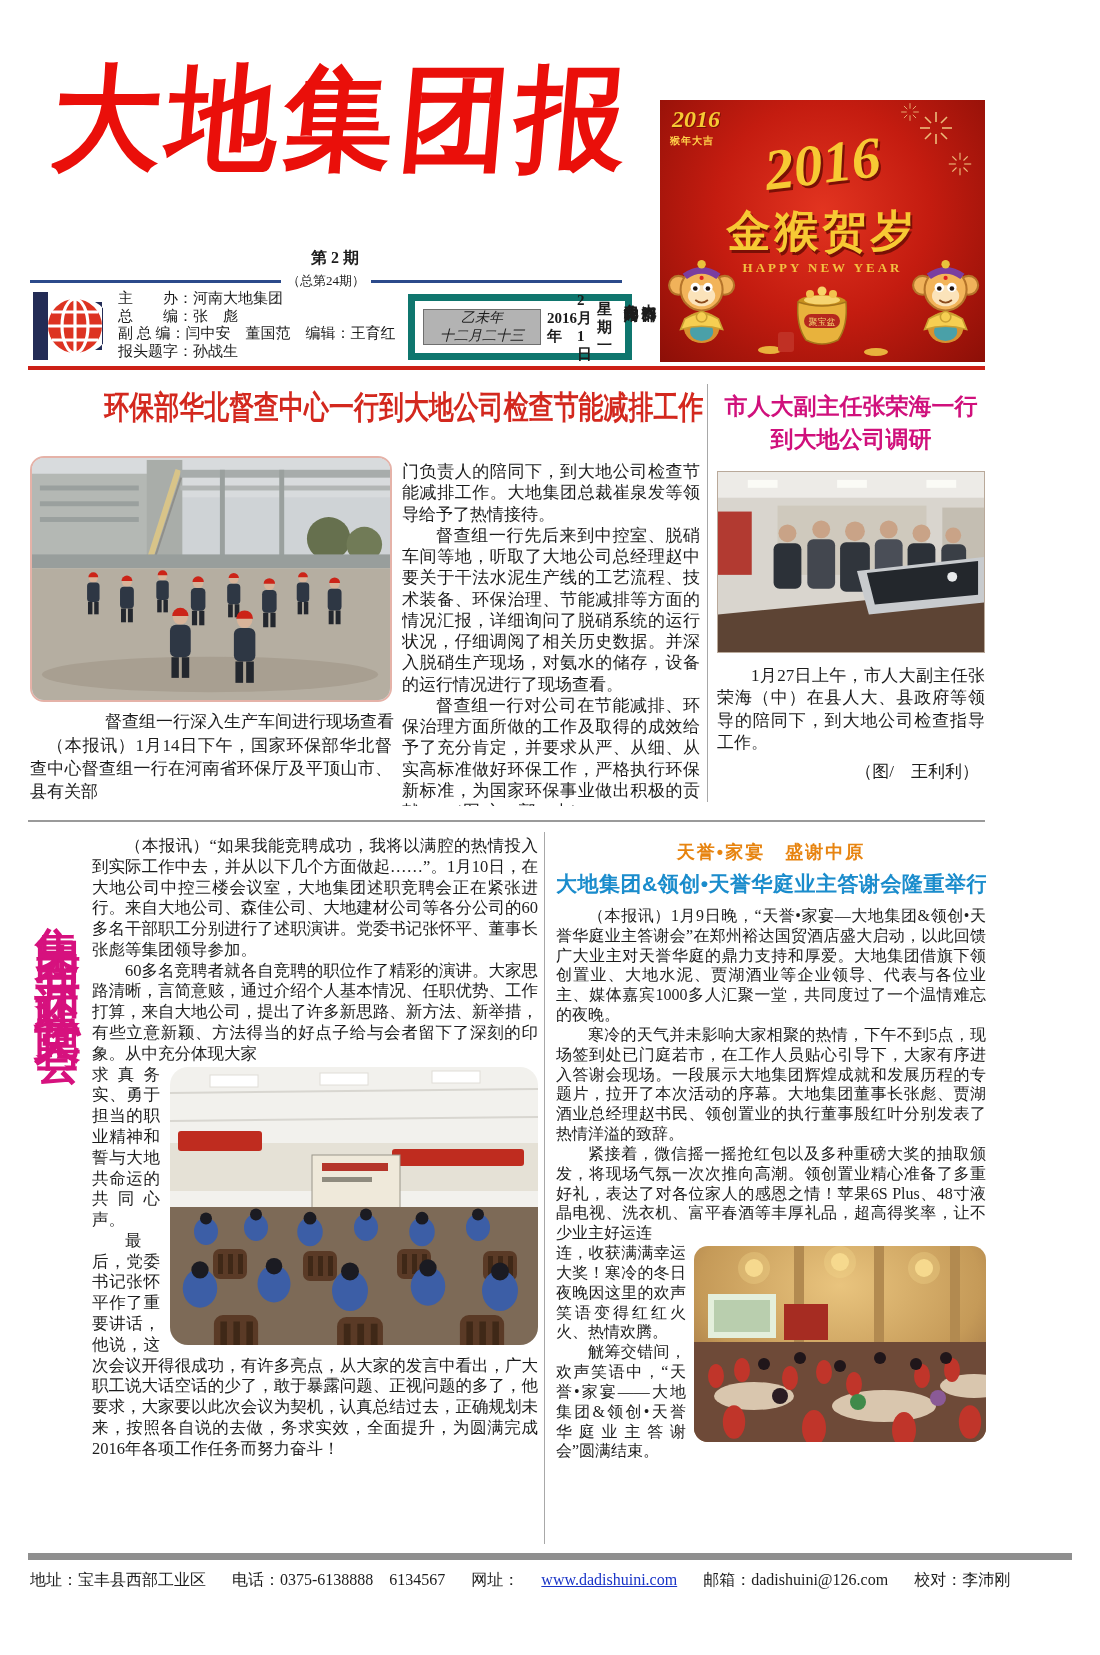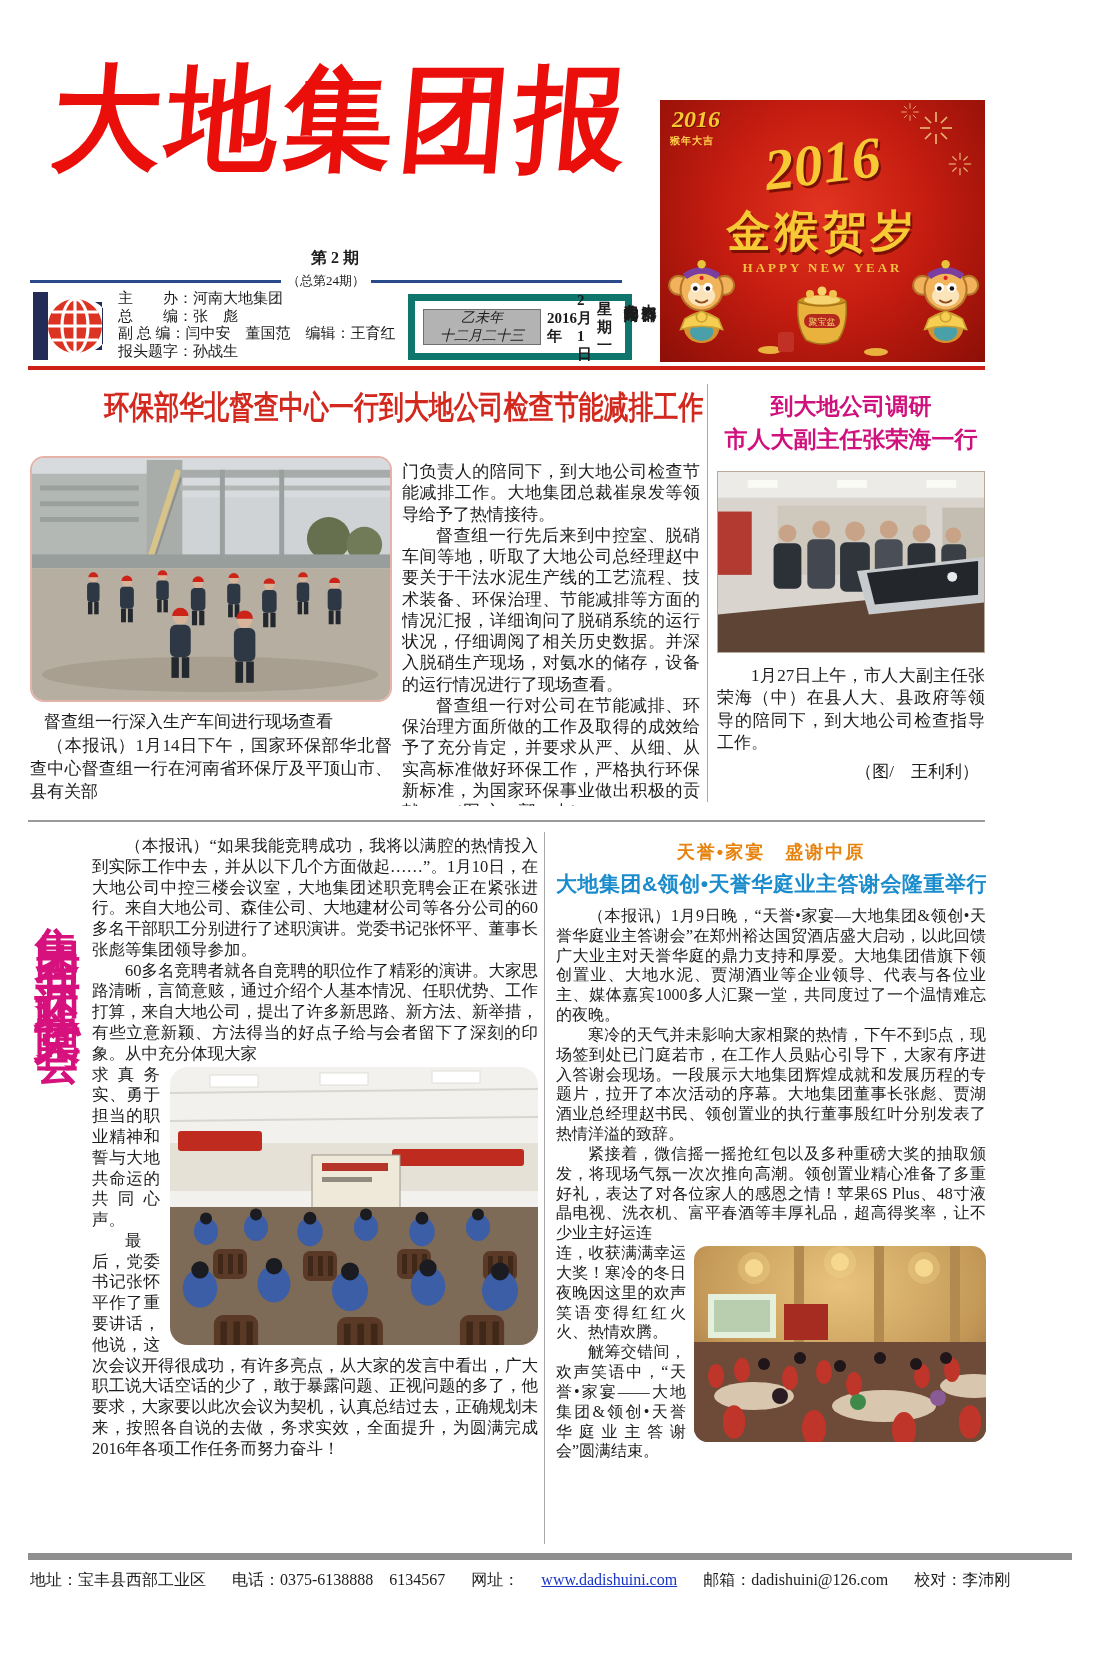--- a/index.html
+++ b/index.html
@@ -51,21 +51,21 @@
   .vdiv1{position:absolute;left:707px;top:384px;width:1px;height:418px;background:#a8a8a8;}
   .vdiv2{position:absolute;left:544px;top:832px;width:1px;height:712px;background:#a8a8a8;}
   .foot-rule{position:absolute;left:28px;top:1553px;width:1044px;height:7px;background:#8f8f8f;}
 
   
   .headline1{position:absolute;left:30px;top:388px;width:676px;margin:0;text-align:center;
       font-weight:bold;font-size:32px;line-height:1.2;color:#d3281e;white-space:nowrap;
       transform:scaleX(0.78);transform-origin:center;}
   .photo1{position:absolute;left:30px;top:456px;width:362px;height:246px;border:2px solid #e5b2a8;
       border-radius:14px;overflow:hidden;}
-  .caption1{position:absolute;left:44px;top:710px;width:362px;text-align:left;font-size:17px;}
+  .caption1{position:absolute;left:32px;top:710px;width:362px;text-align:right;font-size:17px;}
   .intro1{position:absolute;left:30px;top:735px;width:362px;font-size:17px;line-height:1.35;
       text-align:justify;text-indent:1em;}
   .midcol{position:absolute;left:402px;top:461px;width:298px;height:345px;font-size:17px;
       line-height:1.25;overflow:hidden;}
   .midcol p{margin:0;text-align:justify;text-indent:2em;}
   .midcol p.no-ind{text-indent:0;}
   .inline-byl{padding-left:10px;}
 
   
   .col-right{position:absolute;left:717px;top:388px;width:268px;}
@@ -268,22 +268,22 @@
   <div class="midcol">
     <p class="no-ind">门负责人的陪同下，到大地公司检查节能减排工作。大地集团总裁崔泉发等领导给予了热情接待。</p>
     <p>督查组一行先后来到中控室、脱硝车间等地，听取了大地公司总经理赵中要关于干法水泥生产线的工艺流程、技术装备、环保治理、节能减排等方面的情况汇报，详细询问了脱硝系统的运行状况，仔细调阅了相关历史数据。并深入脱硝生产现场，对氨水的储存，设备的运行情况进行了现场查看。</p>
     <p><span>督查组一行对公司在节能减排、环保治理方面所做的工作及取得的成效给予了充分肯定，并要求从严、从细、从实高标准做好环保工作，严格执行环保新标准，为国家环保事业做出积极的贡献。</span><span class="inline-byl">（图/文　郭　杰）</span></p>
   </div>
 
   <div class="vdiv1"></div>
 
   <div class="col-right">
     <h2 class="headline2 sans">
+      <div>市人大副主任张荣海一行</div>
       <div>到大地公司调研</div>
-      <div>市人大副主任张荣海一行</div>
     </h2>
     <figure class="photo2">
       <svg width="100%" height="100%" viewBox="0 0 268 182" preserveAspectRatio="none">
         <rect width="268" height="182" fill="#d9d5ce"></rect>
         <rect width="268" height="26" fill="#edebe7"></rect>
         <rect x="30" y="8" width="30" height="8" fill="#fbfbf6"></rect>
         <rect x="120" y="8" width="30" height="8" fill="#fbfbf6"></rect>
         <rect x="210" y="8" width="30" height="8" fill="#fbfbf6"></rect>
         <rect x="0" y="40" width="34" height="64" fill="#b23a31"></rect>
         <rect x="60" y="34" width="150" height="70" fill="#cfc9bd"></rect>

